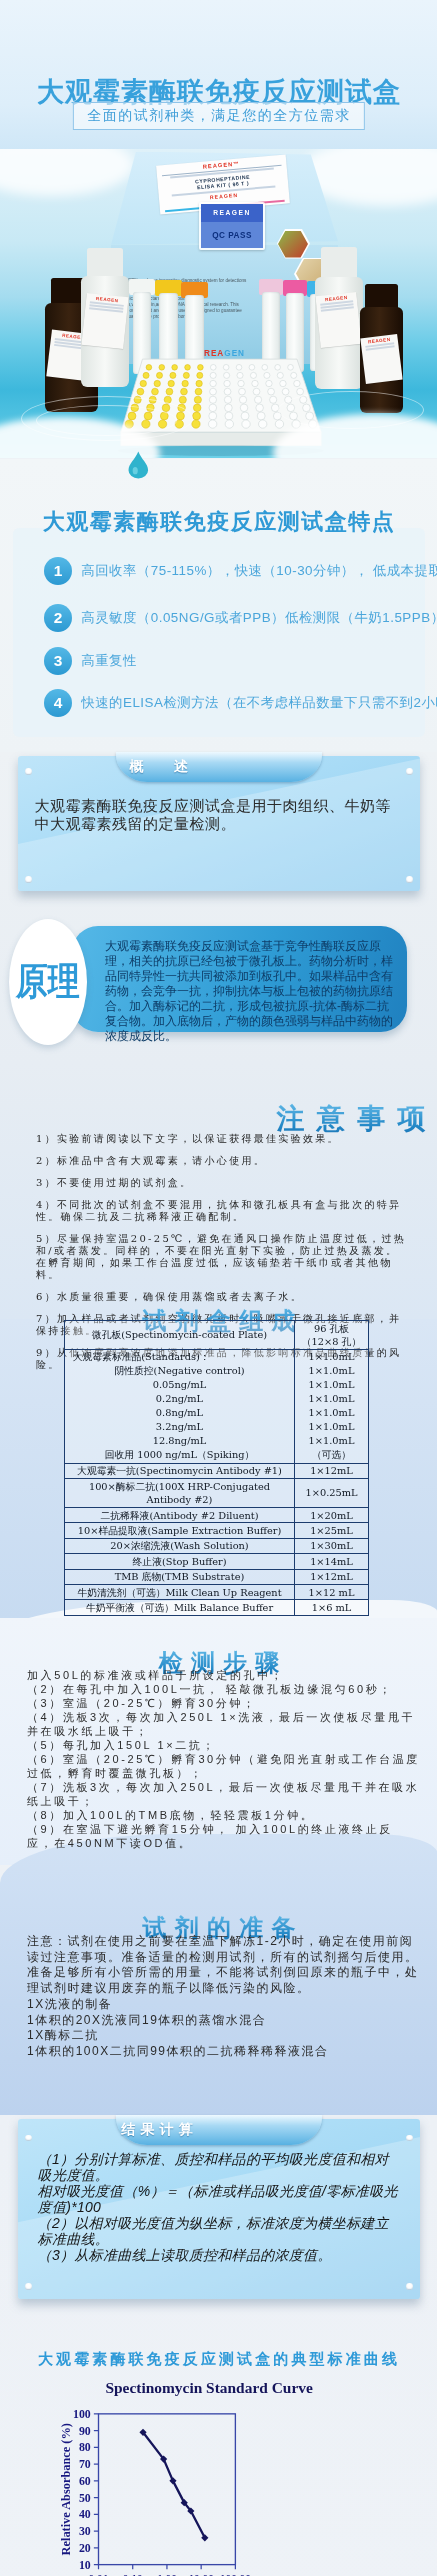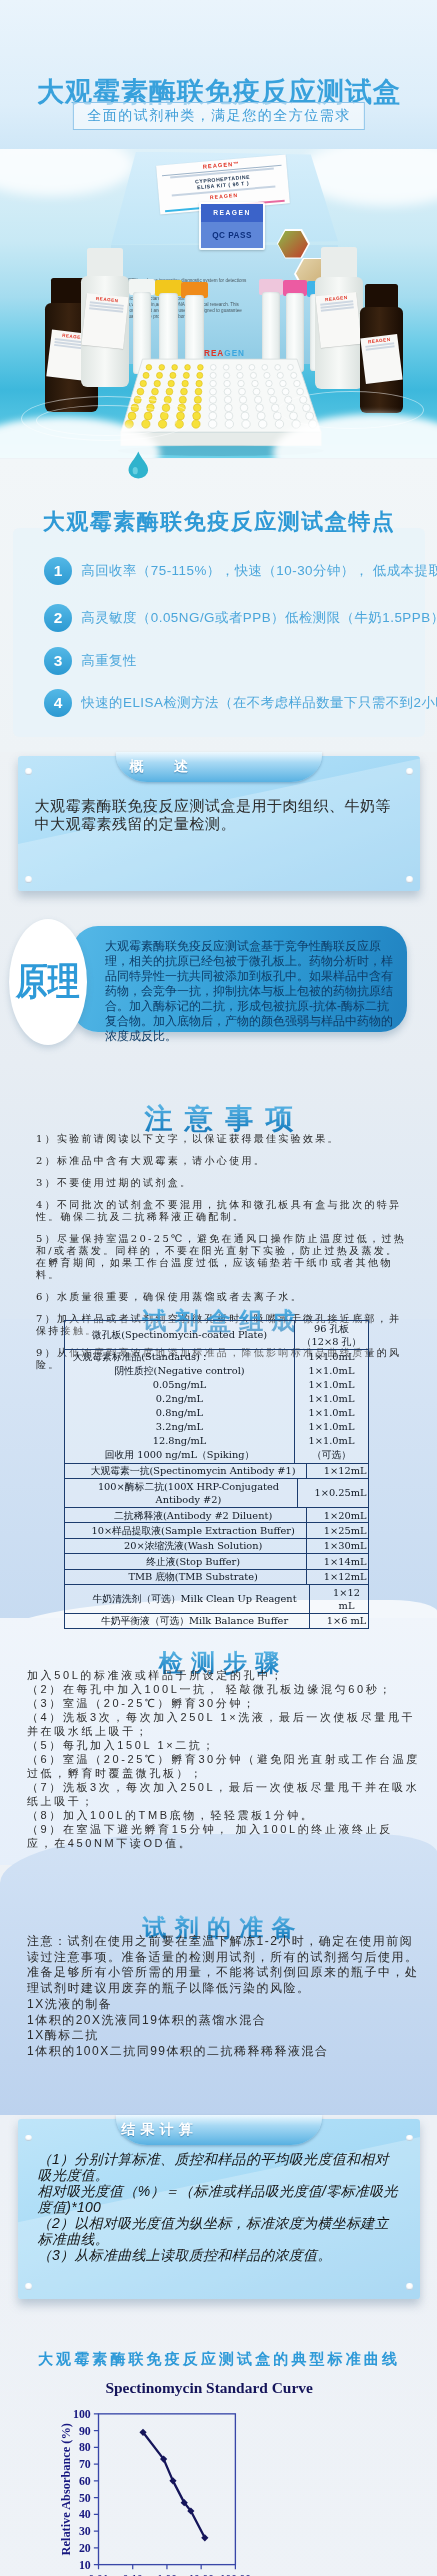--- a/index.html
+++ b/index.html
@@ -113,21 +113,21 @@
     font-size:12px;line-height:15px;color:#0e3d68;}
   .p-ellipse{position:absolute;left:8.8px;top:919px;width:78px;height:126px;border-radius:50%;z-index:3;
     background:#ffffff;box-shadow:0 3.1px 6.2px rgba(80,120,150,.25);
     display:flex;align-items:center;justify-content:center;}
   .p-ellipse span{font-size:32px;font-weight:bold;color:#2e9ad8;transform:scaleY(1.18);}
 
   
   .gtitle{position:absolute;left:0;width:438px;text-align:center;z-index:2;font-weight:bold;
     background:linear-gradient(180deg,#66bdea 0%,#2287c6 70%,#1a6fb0 100%);
     -webkit-background-clip:text;background-clip:text;color:transparent;}
-  .t-precautions{top:1077px;font-size:28px;letter-spacing:12.4px;text-indent:12.4px;}
+  .t-precautions{top:1077px;font-size:28px;letter-spacing:12.4px;text-indent:12.4px;text-align:right;}
   .t-comp{top:1285px;font-size:24px;letter-spacing:8.2px;text-indent:8.2px;}
   .t-proc{top:1627px;font-size:24px;letter-spacing:8.2px;text-indent:8.2px;}
   .t-prep{top:1892px;font-size:24px;letter-spacing:8.2px;text-indent:8.2px;}
 
   
   .precautions{position:absolute;left:26px;top:1123px;width:393px;z-index:2;
     font-family:"DejaVu Serif",serif;}
   .precautions p{margin:10px;font-size:10px;line-height:12px;letter-spacing:2.3px;color:#1f1f1f;}
 
   
@@ -135,21 +135,21 @@
     background:rgba(255,255,255,.30);font-family:"DejaVu Serif",serif;color:#0f1722;box-sizing:border-box;}
   .trow{display:flex;border-top:0.8px solid #1c3c6e;}
   .trow:first-child{border-top:none;}
   .tcell{display:flex;flex-direction:column;justify-content:center;box-sizing:border-box;
     font-size:9.8px;line-height:13.4px;text-align:center;padding:0.5px 1.5px;}
   .tcell.l{width:230px;border-right:0.8px solid #1c3c6e;}
   .tcell.r{flex:1;}
   .trow.header .tcell{min-height:27px;}
   .std-line{height:14px;line-height:14px;}
   .align-left{text-align:left;padding-left:6.2px;}
-  .trow.plain .tcell{min-height:14px;margin-left:15px;}
+  .trow.plain .tcell{min-height:14px;}
 
   
   .steps{position:absolute;left:27px;top:1668px;width:393px;z-index:2;}
   .steps p{margin:0;font-size:11px;line-height:14px;letter-spacing:2.6px;color:#2b2b2b;}
 
   
   .prep{position:absolute;left:27px;top:1934px;width:393px;z-index:2;}
   .prep p{margin:0;font-size:12px;line-height:15.7px;letter-spacing:1.5px;color:#2b2b2b;}
 
   

